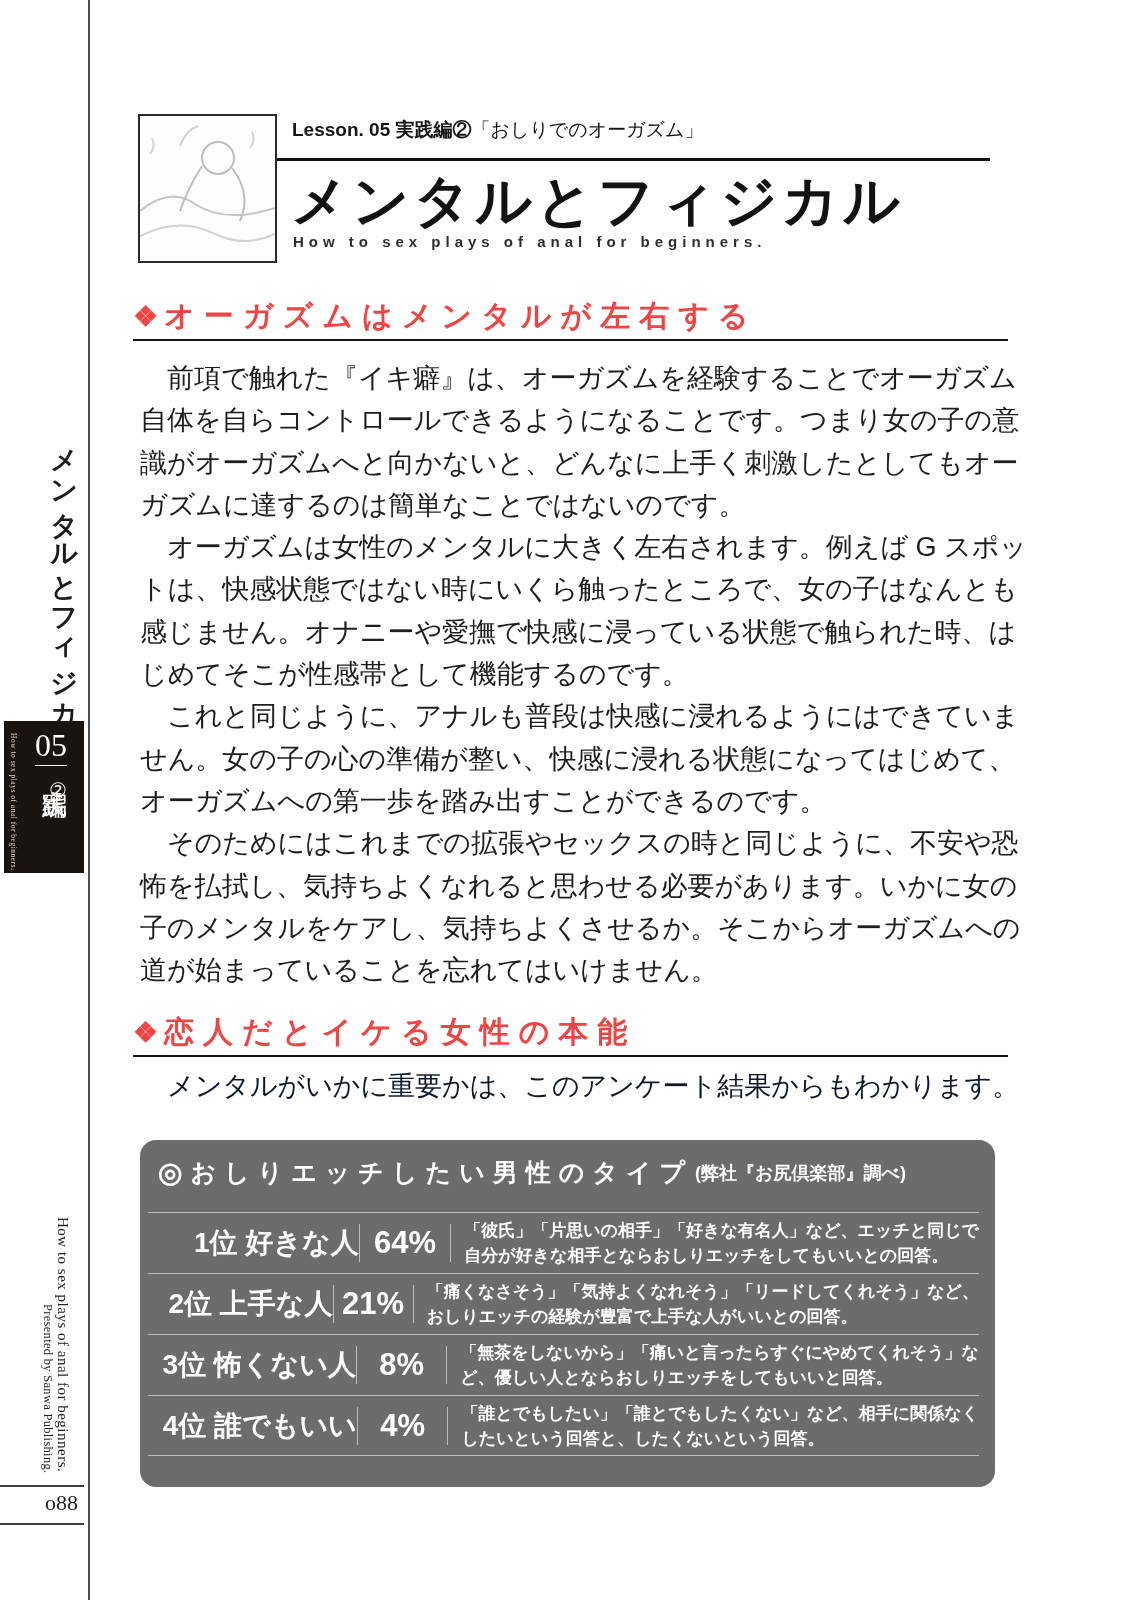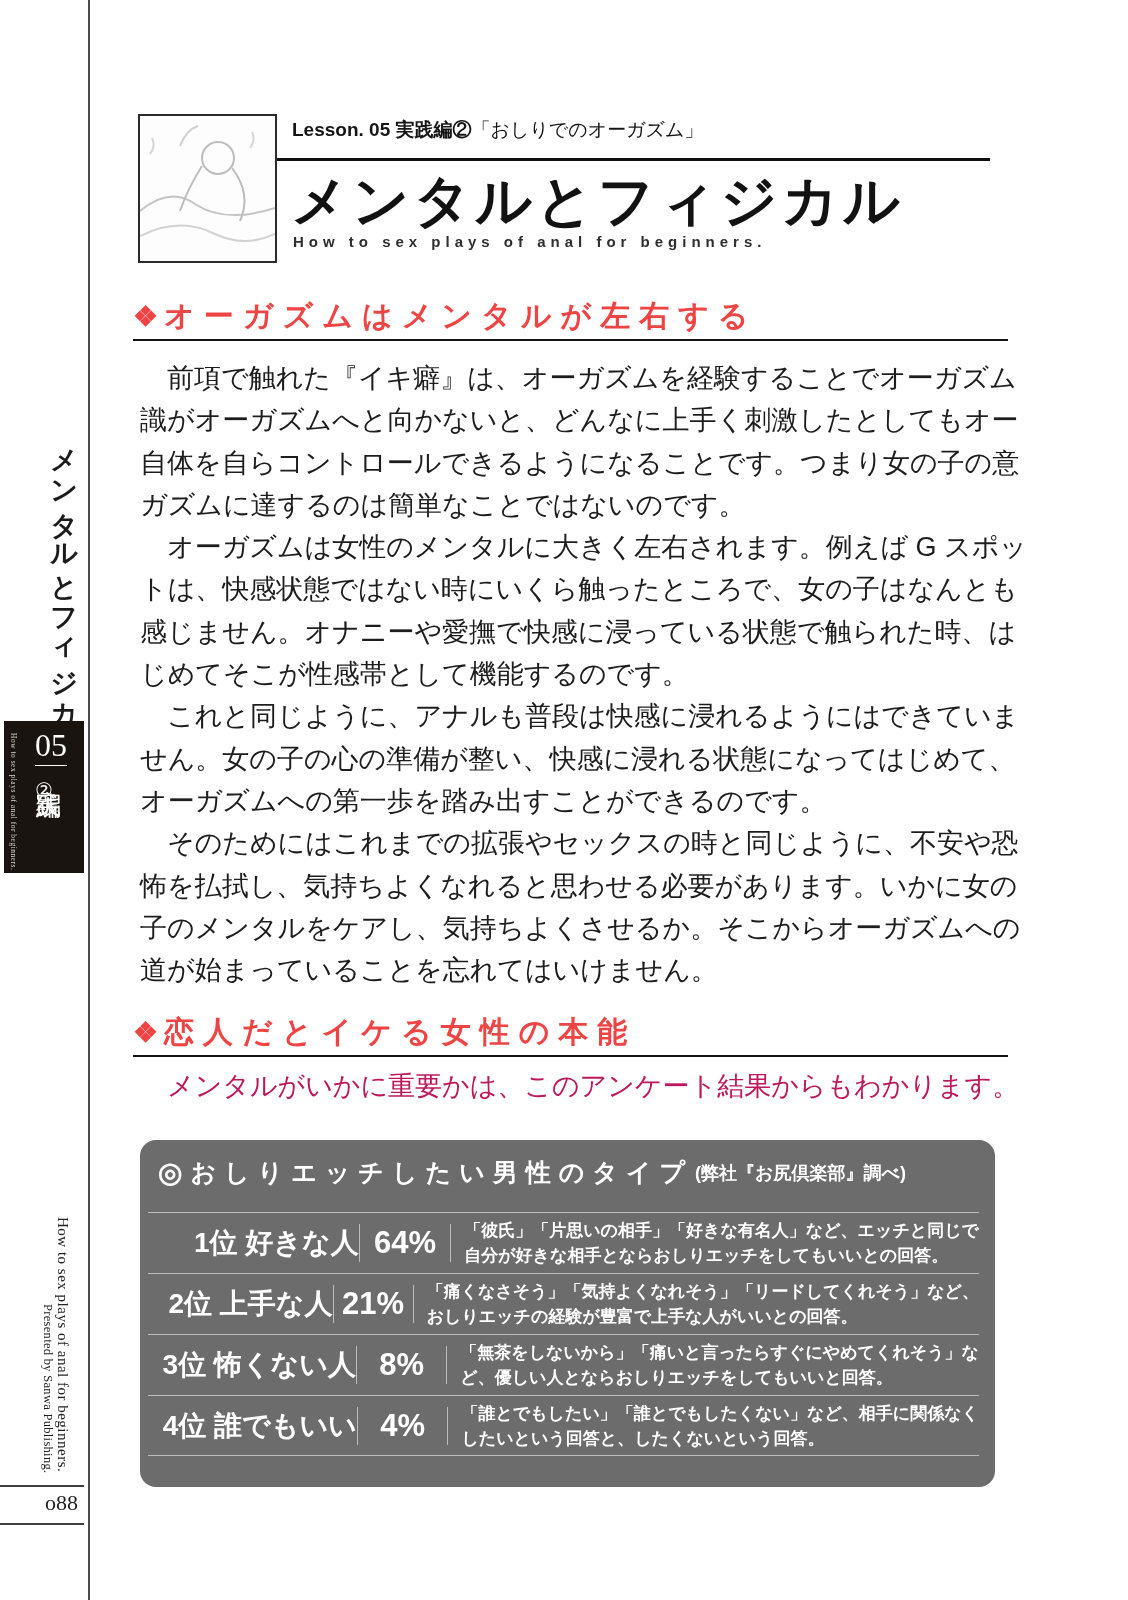--- a/index.html
+++ b/index.html
@@ -14,21 +14,21 @@
     position:absolute;left:46px;top:430px;
     writing-mode:vertical-rl;text-orientation:mixed;
     font-size:27px;font-weight:600;letter-spacing:1px;color:#1b1b1b;white-space:nowrap;
   }
   .side-badge{
     position:absolute;left:4px;top:721px;width:80px;height:152px;
     background:#1a1410;color:#ffffff;
     display:flex;flex-direction:column;align-items:center;justify-content:flex-start;
     padding-top:7px;box-sizing:border-box;
   }
-  .side-badge .badge-col{display:flex;flex-direction:column;align-items:flex-start;margin-left:14px;}
+  .side-badge .badge-col{display:flex;flex-direction:column;align-items:flex-end;margin-left:14px;}
   .badge-num{font-family:"Liberation Serif", serif;font-size:32px;line-height:34px;}
   .badge-divider{width:32px;height:1px;background:#ffffff;margin:3px 0 4px 0;}
   .badge-label{
     writing-mode:vertical-rl;font-family:"Liberation Serif", serif;
     font-size:25px;letter-spacing:2px;line-height:26px;
   }
   .badge-circle{font-size:20px;margin-top:2px;font-family:"Liberation Serif", serif;}
   .badge-eng{
     position:absolute;left:5px;top:12px;
     writing-mode:vertical-rl;font-family:"Liberation Serif", serif;
@@ -75,21 +75,21 @@
   }
   .sec-heading .marker{letter-spacing:2px;margin-right:4px;font-size:28px;}
   #sec1{top:296px;} #sec2{top:1012px;}
   .body-text{
     position:absolute;left:140px;top:357px;width:860px;
     font-size:27px;line-height:42.3px;color:#1d1d1d;
   }
   .bline{white-space:nowrap;}
   .intro-line{
     position:absolute;left:140px;top:1068px;width:860px;
-    font-size:27px;color:#be185d;white-space:nowrap;
+    font-size:27px;color:#0f172a;white-space:nowrap;
   }
   
   .survey{
     position:absolute;left:140px;top:1140px;width:855px;height:347px;
     background:#6c6c6c;border-radius:16px;color:#ffffff;box-sizing:border-box;
   }
   .survey-header{
     position:absolute;left:18px;top:16px;right:16px;
     display:flex;align-items:center;white-space:nowrap;
   }
@@ -151,22 +151,22 @@
   <div class="header-rule"></div>
   <div class="main-title">メンタルとフィジカル</div>
   <div class="main-subtitle">How to sex plays of anal for beginners.</div>
 
   <div class="sec-heading" id="sec1">
     <span class="marker">❖</span><span>オーガズムはメンタルが左右する</span>
   </div>
 
   <div class="body-text" id="body-text">
       <div class="bline">　前項で触れた『イキ癖』は、オーガズムを経験することでオーガズム</div>
+      <div class="bline">自体を自らコントロールできるようになることです。つまり女の子の意</div>
       <div class="bline">識がオーガズムへと向かないと、どんなに上手く刺激したとしてもオー</div>
-      <div class="bline">自体を自らコントロールできるようになることです。つまり女の子の意</div>
       <div class="bline">ガズムに達するのは簡単なことではないのです。</div>
       <div class="bline">　オーガズムは女性のメンタルに大きく左右されます。例えば G スポッ</div>
       <div class="bline">トは、快感状態ではない時にいくら触ったところで、女の子はなんとも</div>
       <div class="bline">感じません。オナニーや愛撫で快感に浸っている状態で触られた時、は</div>
       <div class="bline">じめてそこが性感帯として機能するのです。</div>
       <div class="bline">　これと同じように、アナルも普段は快感に浸れるようにはできていま</div>
       <div class="bline">せん。女の子の心の準備が整い、快感に浸れる状態になってはじめて、</div>
       <div class="bline">オーガズムへの第一歩を踏み出すことができるのです。</div>
       <div class="bline">　そのためにはこれまでの拡張やセックスの時と同じように、不安や恐</div>
       <div class="bline">怖を払拭し、気持ちよくなれると思わせる必要があります。いかに女の</div>

